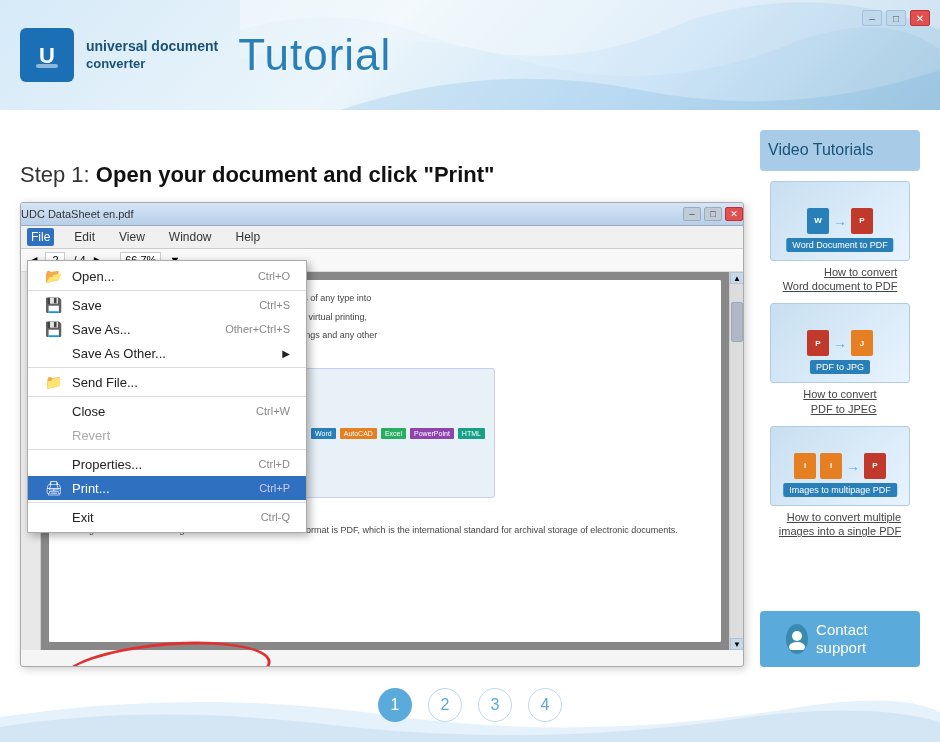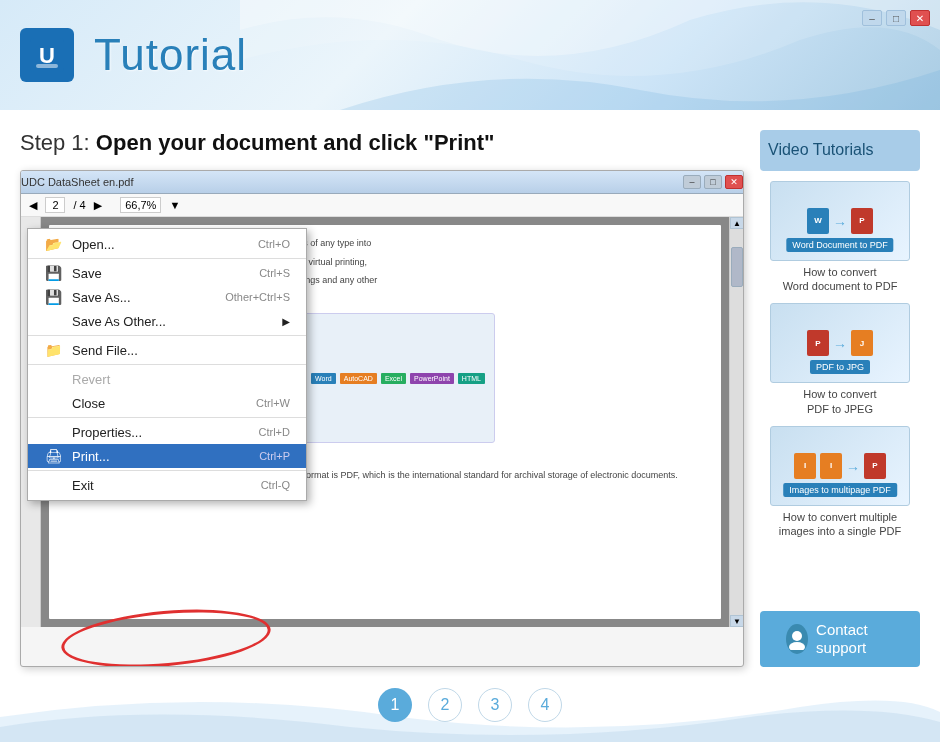--- a/index.html
+++ b/index.html
@@ -103,20 +103,21 @@
       height: calc(742px - 110px - 65px);
       padding: 20px 20px 10px 20px;
       gap: 16px;
     }
 
     
     .left-panel {
       flex: 1;
       display: flex;
       flex-direction: column;
+      margin-top: 32px;
     }
     .step-title {
       font-size: 22px;
       color: #333;
       margin-bottom: 14px;
       font-weight: 400;
     }
     .step-title strong {
       font-weight: 700;
       color: #111;
@@ -312,22 +313,23 @@
       background: #2980b9;
       color: white;
       font-size: 9px;
       padding: 2px 6px;
       border-radius: 2px;
       white-space: nowrap;
     }
     .video-card-label {
       font-size: 11px;
       color: #444;
-      text-align: center;
+      text-align: right;
       line-height: 1.3;
+      text-decoration: underline;
     }
     .contact-support-btn {
       background: #5aabdb;
       color: white;
       border-radius: 4px;
       padding: 10px 26px;
       display: flex;
       align-items: center;
       gap: 8px;
       cursor: pointer;
@@ -437,20 +439,24 @@
     </svg>
   </div>
   <div class="logo-area">
     <div class="logo-box">
       <svg width="38" height="38" viewBox="0 0 38 38">
         <rect x="2" y="2" width="34" height="34" rx="4" fill="#1a6fb5"></rect>
         <text x="19" y="27" text-anchor="middle" font-size="22" font-weight="bold" fill="white" font-family="Arial">U</text>
         <rect x="8" y="28" width="22" height="4" rx="2" fill="rgba(255,255,255,0.5)"></rect>
       </svg>
     </div>
+    <div class="logo-text">
+      <span>universal document</span>
+      <span>converter</span>
+    </div>
   </div>
   <div class="header-title">Tutorial</div>
   <div class="window-controls">
     <div class="win-btn">–</div>
     <div class="win-btn">□</div>
     <div class="win-btn close">✕</div>
   </div>
 </div>
 
 <div class="main-content">
@@ -465,20 +471,27 @@
 
       <div class="doc-titlebar">
         <span class="doc-titlebar-title">UDC DataSheet en.pdf</span>
         <div class="doc-title-controls">
           <div class="doc-title-btn">–</div>
           <div class="doc-title-btn">□</div>
           <div class="doc-title-btn close-btn">✕</div>
         </div>
       </div>
 
+      <div class="doc-menubar">
+        <span class="menu-item active">File</span>
+        <span class="menu-item">Edit</span>
+        <span class="menu-item">View</span>
+        <span class="menu-item">Window</span>
+        <span class="menu-item">Help</span>
+      </div>
 
       <div class="doc-toolbar">
         <span style="cursor:pointer;">◀</span>
         <span style="background:#fff;border:1px solid #ccc;padding:1px 4px;width:20px;text-align:center;">2</span>
         <span>/ 4</span>
         <span style="cursor:pointer;">▶</span>
         <span style="background:#fff;border:1px solid #ccc;padding:1px 4px;margin-left:10px;">66,7%</span>
         <span style="cursor:pointer;">▼</span>
       </div>
 
@@ -547,33 +560,33 @@
           </div>
           <hr class="menu-divider">
           <div class="menu-row">
             <div class="menu-label">
                 <span class="menu-icon">📁</span>
                 <span>Send File...</span>
               </div>
             <span class="shortcut"></span>
           </div>
           <hr class="menu-divider">
+          <div class="menu-row">
+            <div class="menu-label">
+                <span class="menu-icon"></span>
+                <span>Close</span>
+              </div>
+            <span class="shortcut">Ctrl+W</span>
+          </div>
           <div class="menu-row disabled">
             <div class="menu-label">
                 <span class="menu-icon"></span>
                 <span>Revert</span>
               </div>
             <span class="shortcut"></span>
-          </div>
-          <div class="menu-row">
-            <div class="menu-label">
-                <span class="menu-icon"></span>
-                <span>Close</span>
-              </div>
-            <span class="shortcut">Ctrl+W</span>
           </div>
           <hr class="menu-divider">
           <div class="menu-row">
             <div class="menu-label">
                 <span class="menu-icon"></span>
                 <span>Properties...</span>
               </div>
             <span class="shortcut">Ctrl+D</span>
           </div>
           <div class="menu-row highlighted">

